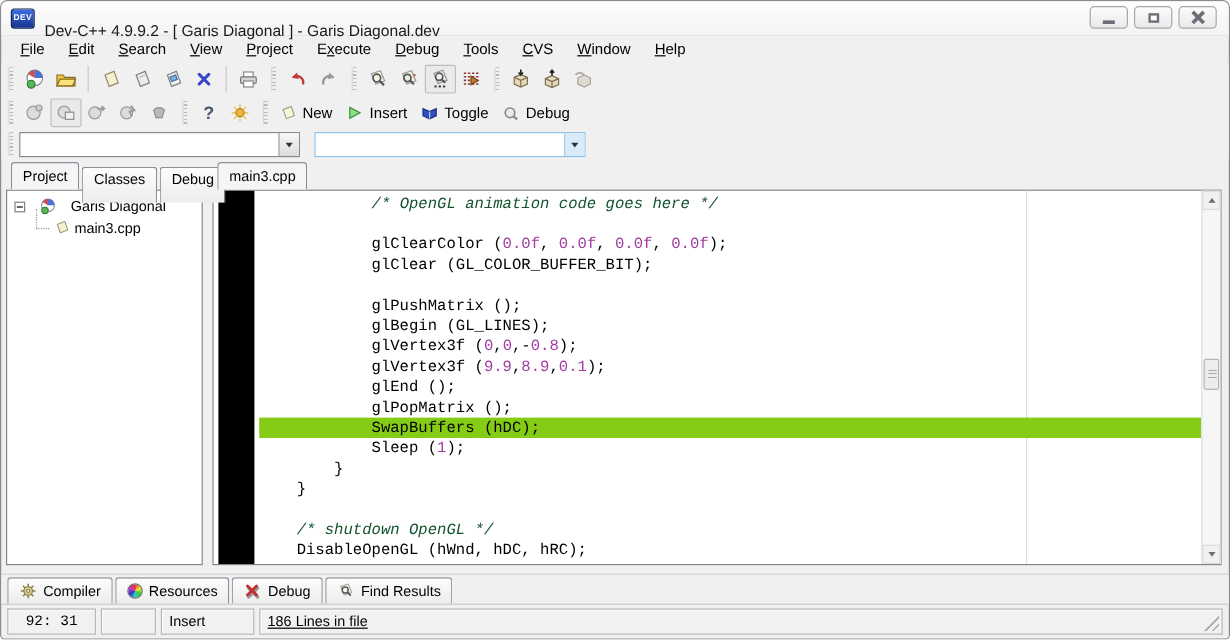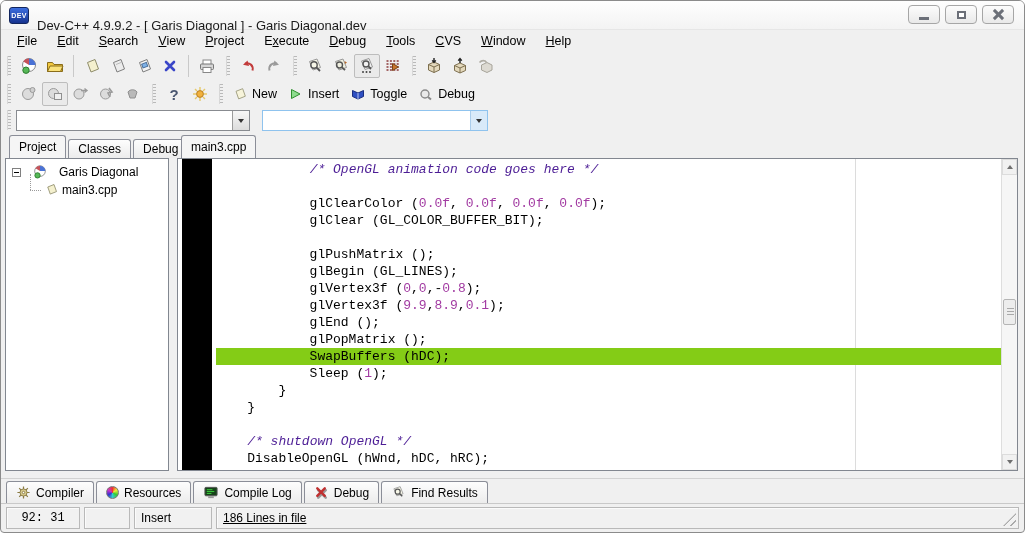--- a/index.html
+++ b/index.html
@@ -52,21 +52,21 @@
   .tri-down { width:0; height:0; border:3.5px solid transparent; border-top:4.5px solid #333; margin-top:4px; }
   .combo.blue { border-color:#8fc3ee; }
   .combo.blue .combo-btn { background:#d9eaf9; border-left:1px solid #aacdec; }
 
   
   .main { position:absolute; left:0; top:131px; width:1025px; height:346px; }
 
   .side-tabs { position:absolute; left:8px; top:3px; display:flex; height:24px; z-index:3; }
   .tab { border:1px solid #8b8e98; border-bottom:none; border-radius:3px 3px 0 0;
          padding:2px 9px 0; font-size:12px; background:linear-gradient(#fdfdfd,#ececec);
-         margin-right:2px; height:19px; margin-top:4px; white-space:nowrap; }
+         margin-right:2px; height:30px; margin-top:4px; white-space:nowrap; }
   .tab.active { height:23px; margin-top:0; background:#f5f5f5; padding-top:4px; }
 
   .treebox { position:absolute; left:4px; top:26px; width:164px; bottom:7px;
              background:#fff; border:1px solid #828790; font-size:12px; }
   .tree-root { display:flex; align-items:center; gap:11px; padding:5px 0 0 6px; }
   .expander { width:9px; height:9px; border:1px solid #808080; background:#fff; position:relative; flex:none; }
   .expander::after { content:""; position:absolute; left:1px; top:3px; width:5px; height:1px; background:#000; }
   .tree-child { display:flex; align-items:center; gap:3px; margin-left:24px; position:relative;
                 padding-left:14px; margin-top:2px; }
   .tree-child::before { content:""; position:absolute; left:0; top:-8px; height:16px; border-left:1px dotted #9a9a9a; }
@@ -74,21 +74,21 @@
 
   .editor-tabs { position:absolute; left:180px; top:3px; display:flex; height:24px; z-index:3; }
   .editorbox { position:absolute; left:176px; top:26px; right:8px; bottom:7px;
                background:#fff; border:1px solid #828790; }
   .gutter { position:absolute; left:4px; top:0; bottom:0; width:30px; background:#000; }
   .code { position:absolute; left:38px; top:0; right:16px; bottom:0; overflow:hidden;
           font-family:"Liberation Mono","DejaVu Sans Mono",monospace; font-size:13px;
           line-height:17px; white-space:pre; padding-top:2px; }
   .code-line { height:17px; }
   .code-line.hl { background:#84cc16; margin-left:-4px; padding-left:4px; }
-  .code .p { color:#000; } .code .c { color:#4c1d95; font-style:italic; } .code .n { color:#a23ba2; }
+  .code .p { color:#000; } .code .c { color:#14532d; font-style:italic; } .code .n { color:#a23ba2; }
   .margin-line { position:absolute; left:677px; top:0; bottom:0; width:1px; background:#dcdcdc; }
 
   .vscroll { position:absolute; right:0; top:0; bottom:0; width:16px; background:#f6f6f6; border-left:1px solid #dedede; }
   .sb-btn { position:absolute; left:0; width:15px; height:16px; background:#f1f1f1; border:1px solid #dcdcdc;
             display:flex; align-items:center; justify-content:center; }
   .sb-up { top:0; } .sb-down { bottom:0; }
   .tri-up-s { width:0;height:0;border:3.5px solid transparent;border-bottom:4.5px solid #6f6f6f;margin-bottom:3px; }
   .tri-down-s { width:0;height:0;border:3.5px solid transparent;border-top:4.5px solid #6f6f6f;margin-top:3px; }
   .sb-thumb { position:absolute; left:1px; width:13px; top:140px; height:26px; background:#ededed;
               border:1px solid #b5b5b5; border-radius:2px; }
@@ -418,28 +418,20 @@
           <circle cx="8" cy="8" r="3.8" fill="#d9cc8f" stroke="#8a7b43"></circle>
           <circle cx="8" cy="8" r="1.3" fill="#fff" stroke="#8a7b43"></circle>
         </svg>
       <span>Compiler</span>
     </div>
     <div class="btab">
       <span class="res-wheel"></span>
       <span>Resources</span>
     </div>
     <div class="btab">
-      <svg width="16" height="15" viewBox="0 0 16 16">
-          <rect x="1.5" y="2.5" width="13" height="9" rx="1" fill="#17421a" stroke="#5a5a5a"></rect>
-          <path d="M3.5 5h6M3.5 7h8M3.5 9h5" stroke="#3fd43f"></path>
-          <rect x="5" y="12" width="6" height="2" fill="#9a9a9a"></rect>
-        </svg>
-      <span>Compile Log</span>
-    </div>
-    <div class="btab">
       <svg width="15" height="15" viewBox="0 0 16 16">
           <path d="M4.5 5.5l8 8M12.5 5.5l-8 8" stroke="#9a9a9a" stroke-width="2.8" stroke-linecap="round"></path>
           <path d="M3.5 3.5l8 8M11.5 3.5l-8 8" stroke="#c03030" stroke-width="2.6" stroke-linecap="round"></path>
         </svg>
       <span>Debug</span>
     </div>
     <div class="btab">
       <svg width="15" height="15" viewBox="0 0 18 18">
           <path d="M3.5 4.5 11 2l3.5 8.5-7.5 2.5z" fill="#f7f7e8" stroke="#999"></path>
           <circle cx="8" cy="8" r="3" fill="none" stroke="#555" stroke-width="1.4"></circle>

